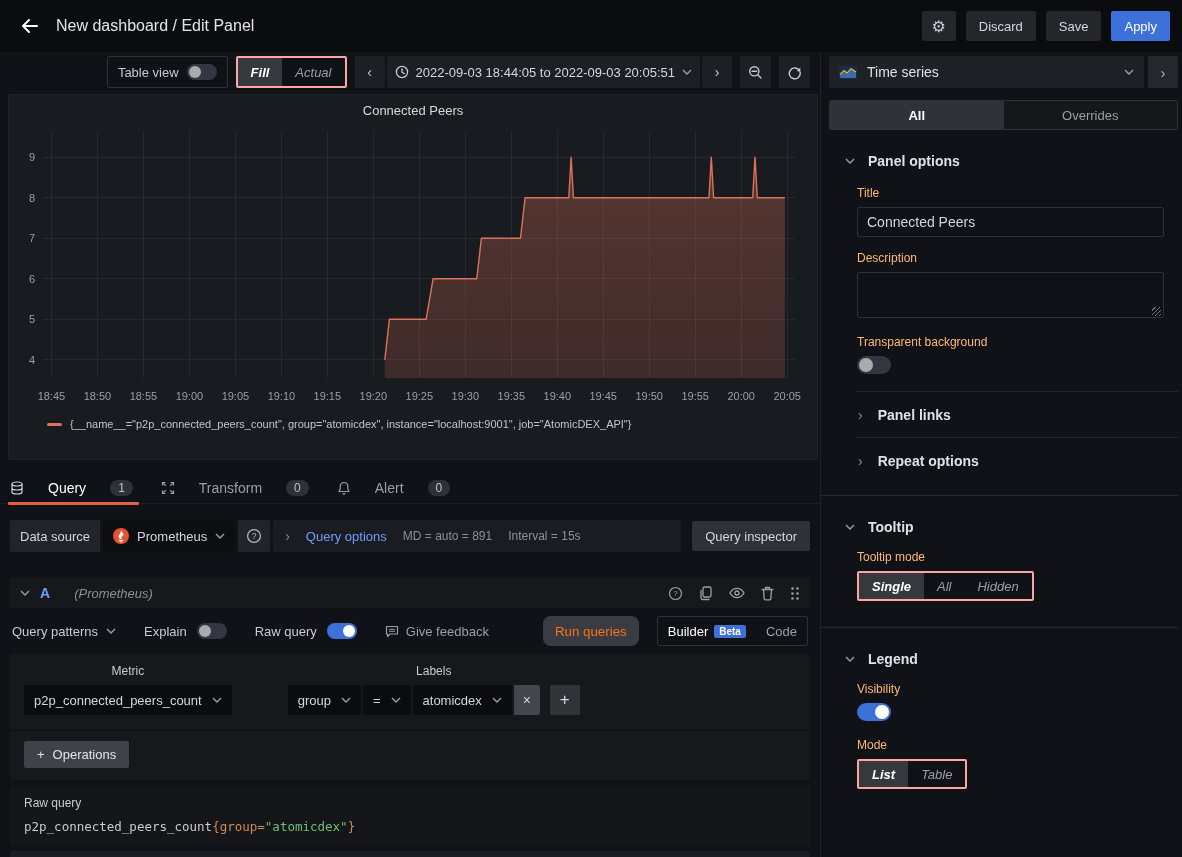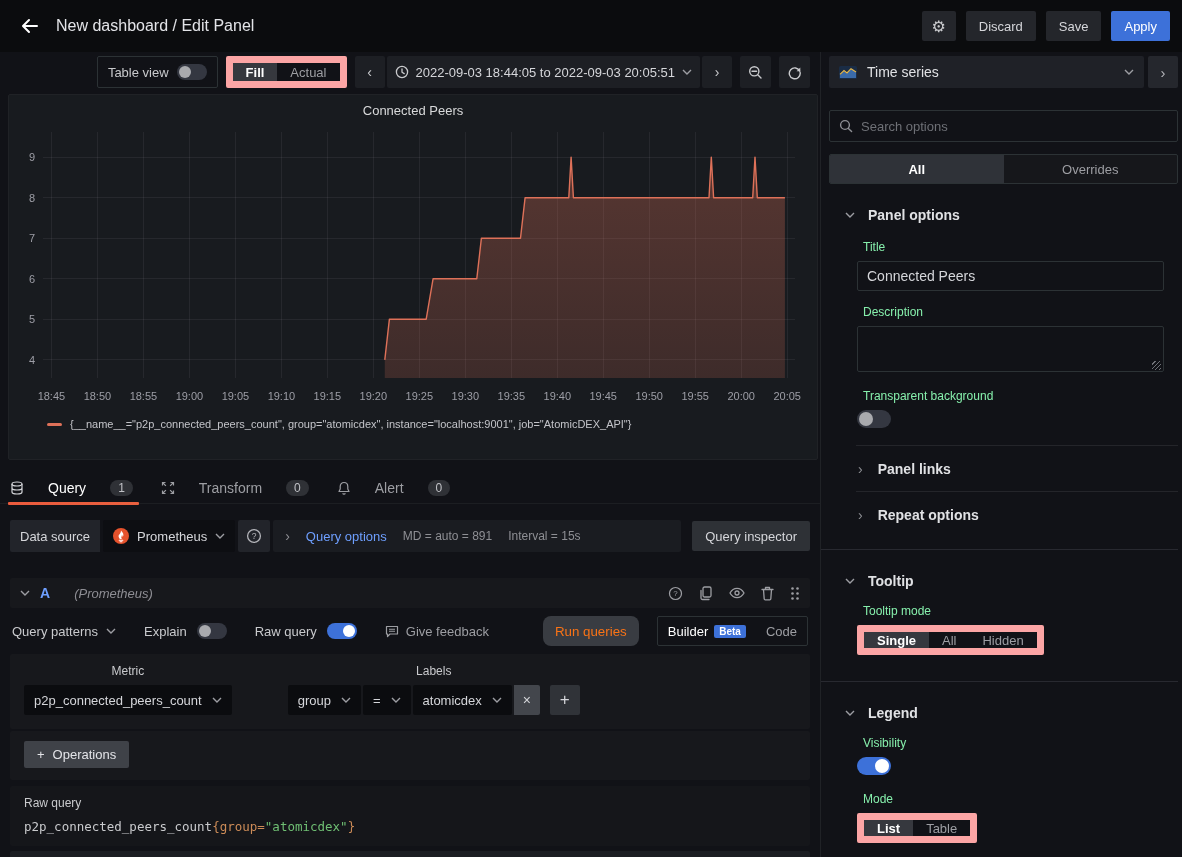--- a/index.html
+++ b/index.html
@@ -25,21 +25,21 @@
 
   
   .layout { display:flex; height:805px; }
   .main { width:820px; }
   .sidebar { flex:1; border-left:1px solid #202226; padding:0 4px 0 0; overflow:hidden; }
 
   
   .toolbar { margin:4px 10px 0 10px; height:32px; display:flex; justify-content:flex-end; align-items:center; gap:8px; }
   .tv-box { height:32px; border:1px solid #2c3235; border-radius:2px; display:flex; align-items:center; gap:8px;
             padding:0 10px; color:#c8c9cc; }
-  .seg { display:inline-flex; border:7px solid #fca5a5; border-radius:2px; background:#111217; height:32px; overflow:hidden; }
+  .seg { display:inline-flex; border:2px solid #fca5a5; border-radius:2px; background:#111217; height:32px; overflow:hidden;font-style:italic; }
   .seg > span { display:flex; align-items:center; justify-content:center; padding:0 13px; font-size:13px; color:#9d9ea3; cursor:pointer; }
   .seg > span.active { background:#36383e; color:#fff; font-weight:bold; }
   .tb-group { display:flex; gap:2px; }
   .tb-btn { height:32px; min-width:30px; background:#1d1f24; border-radius:2px; display:inline-flex;
             align-items:center; justify-content:center; gap:7px; padding:0 8px; color:#c9cacd; font-size:14px; }
   .tb-btn .time-text { font-size:13px; font-weight:500; color:#d5d6da; }
 
   .toggle { width:30px; height:16px; border-radius:9px; background:#343741; position:relative; flex:0 0 auto; cursor:pointer; }
   .toggle::after { content:""; position:absolute; width:12px; height:12px; border-radius:50%; background:#a9aaae; top:2px; left:2px; }
   .toggle.on { background:#3d71d9; }
@@ -134,21 +134,21 @@
                 display:flex; align-items:center; gap:8px; padding:0 9px; }
   .search-box input { flex:1; background:transparent; border:none; outline:none; color:#d5d6da; font-size:13px; }
   .search-box input::placeholder { color:#6e7076; }
   .side-seg { margin:12px 0 0 8px; display:flex; border:1px solid #2c3235; border-radius:2px; height:30px; background:#16171b; overflow:hidden; }
   .side-seg > span { flex:1; display:flex; align-items:center; justify-content:center; color:#9d9ea3; font-size:13px; cursor:pointer; }
   .side-seg > span.active { background:#2f3238; color:#fff; font-weight:bold; }
 
   .sec-header { display:flex; align-items:center; gap:13px; padding:0 0 0 24px; height:46px; margin-top:8px;
                 font-size:14px; font-weight:bold; color:#e0e1e4; cursor:pointer; }
   .sec-fields { padding:0 14px 0 36px; }
-  .opt-label { font-size:12px; font-weight:500; color:#86efac; margin:14px 0 7px 6px; }
+  .opt-label { font-size:12px; font-weight:500; color:#fdba74; margin:14px 0 7px 0; }
   .text-input { width:100%; height:30px; background:#111217; border:1px solid #2c3235; border-radius:2px;
                 color:#d5d6da; font-size:14px; padding:0 9px; outline:none; }
   .ta-wrap { position:relative; }
   .ta-wrap textarea { width:100%; height:46px; background:#111217; border:1px solid #2c3235; border-radius:2px;
                       resize:none; outline:none; color:#d5d6da; padding:6px 9px; }
   .ta-handle { position:absolute; right:3px; bottom:5px; width:9px; height:9px; pointer-events:none;
                background:repeating-linear-gradient(135deg, transparent 0 2px, #6e7076 2px 3px); }
   .sub-row { margin-left:35px; border-top:1px solid rgba(204,204,220,0.10); height:46px; display:flex;
              align-items:center; gap:15px; padding-left:2px; font-size:14px; font-weight:bold; color:#e0e1e4; cursor:pointer; }
   .side-divider { border-top:1px solid rgba(204,204,220,0.13); margin-top:12px; }
@@ -501,27 +501,20 @@
         <span class="lbl">Time series</span>
         <svg class="chev" width="10" height="6" viewBox="0 0 10 6">
             <path d="M1 1l4 4 4-4" stroke="#9d9ea3" stroke-width="1.4" fill="none"></path>
           </svg>
       </div>
       <button class="side-icon-btn">
           <span>›</span>
         </button>
     </div>
 
-    <div class="search-box">
-      <svg width="14" height="14" viewBox="0 0 14 14">
-          <circle cx="6" cy="6" r="4.4" stroke="#8e8f94" fill="none" stroke-width="1.4"></circle>
-          <path d="M9.4 9.4l3.2 3.2" stroke="#8e8f94" stroke-width="1.4" stroke-linecap="round"></path>
-        </svg>
-      <input placeholder="Search options" style="">
-    </div>
 
     <div class="side-seg">
       <span class="active">All</span>
       <span>Overrides</span>
     </div>
 
     <div class="sec-header">
       <svg width="10" height="6" viewBox="0 0 10 6">
           <path d="M1 1l4 4 4-4" stroke="#9d9ea3" stroke-width="1.4" fill="none"></path>
         </svg>

